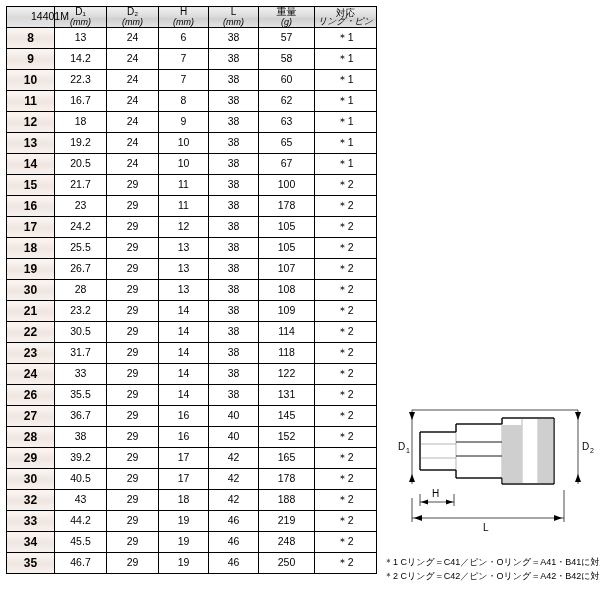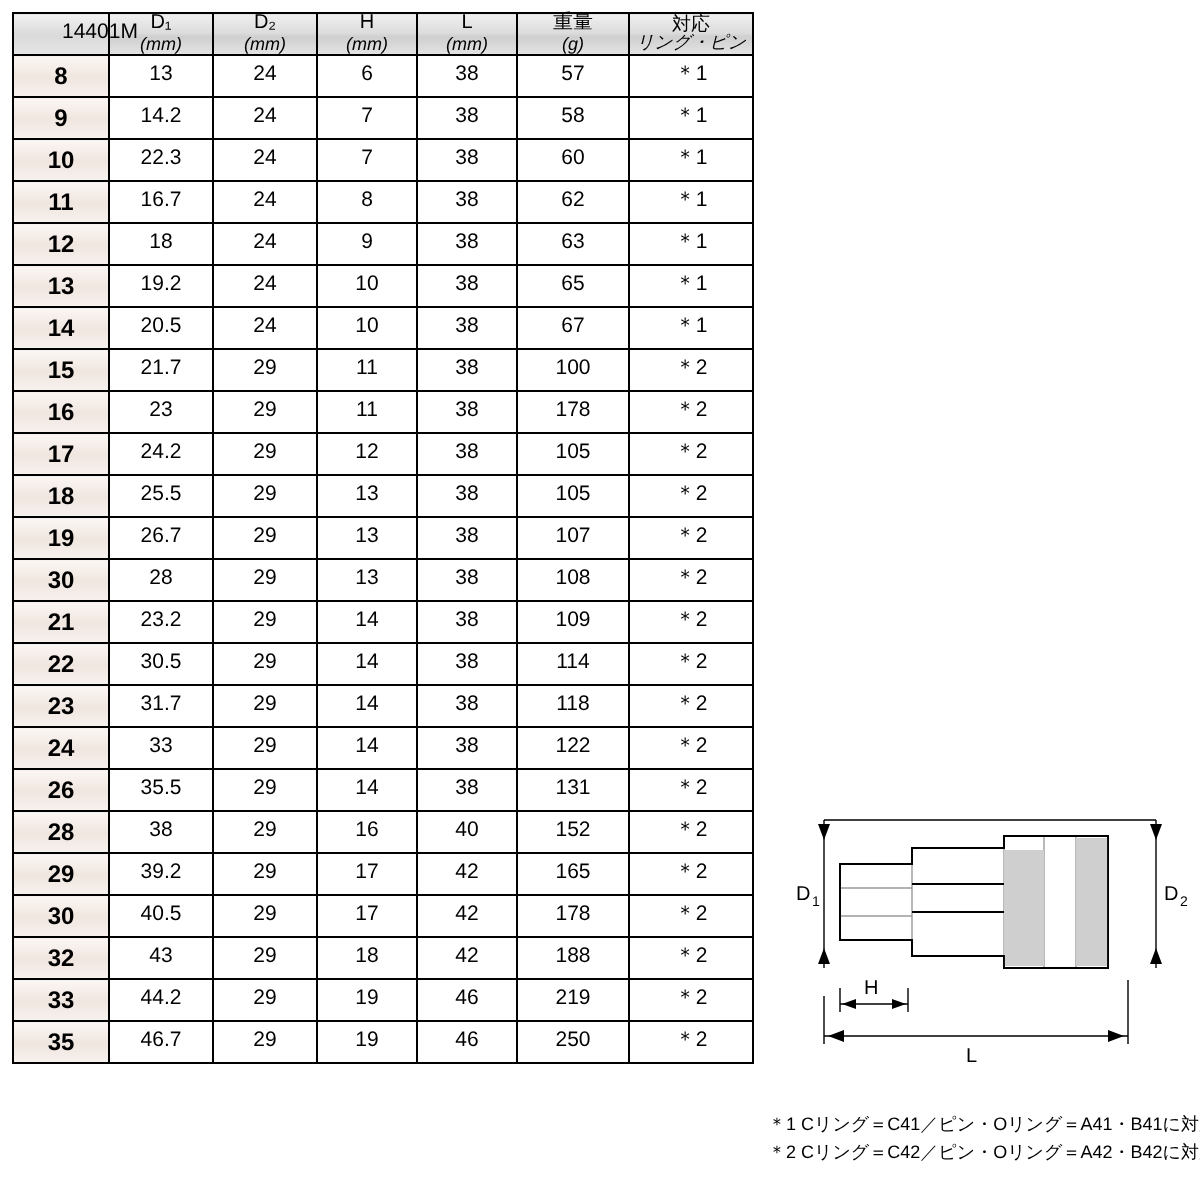--- a/index.html
+++ b/index.html
@@ -297,20 +297,29 @@
         <tr>
           <td class="size-cell">26</td>
           <td>35.5</td>
           <td>29</td>
           <td>14</td>
           <td>38</td>
           <td>131</td>
           <td>＊2</td>
         </tr>
         <tr>
+          <td class="size-cell">27</td>
+          <td>36.7</td>
+          <td>29</td>
+          <td>16</td>
+          <td>40</td>
+          <td>145</td>
+          <td>＊2</td>
+        </tr>
+        <tr>
           <td class="size-cell">28</td>
           <td>38</td>
           <td>29</td>
           <td>16</td>
           <td>40</td>
           <td>152</td>
           <td>＊2</td>
         </tr>
         <tr>
           <td class="size-cell">29</td>
@@ -339,20 +348,29 @@
           <td>188</td>
           <td>＊2</td>
         </tr>
         <tr>
           <td class="size-cell">33</td>
           <td>44.2</td>
           <td>29</td>
           <td>19</td>
           <td>46</td>
           <td>219</td>
+          <td>＊2</td>
+        </tr>
+        <tr>
+          <td class="size-cell">34</td>
+          <td>45.5</td>
+          <td>29</td>
+          <td>19</td>
+          <td>46</td>
+          <td>248</td>
           <td>＊2</td>
         </tr>
         <tr>
           <td class="size-cell">35</td>
           <td>46.7</td>
           <td>29</td>
           <td>19</td>
           <td>46</td>
           <td>250</td>
           <td>＊2</td>

